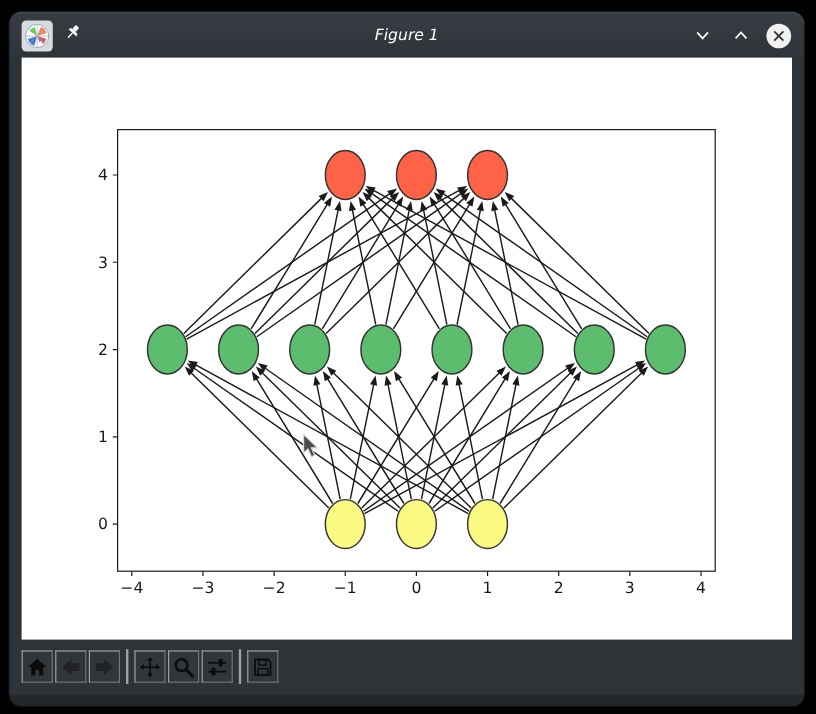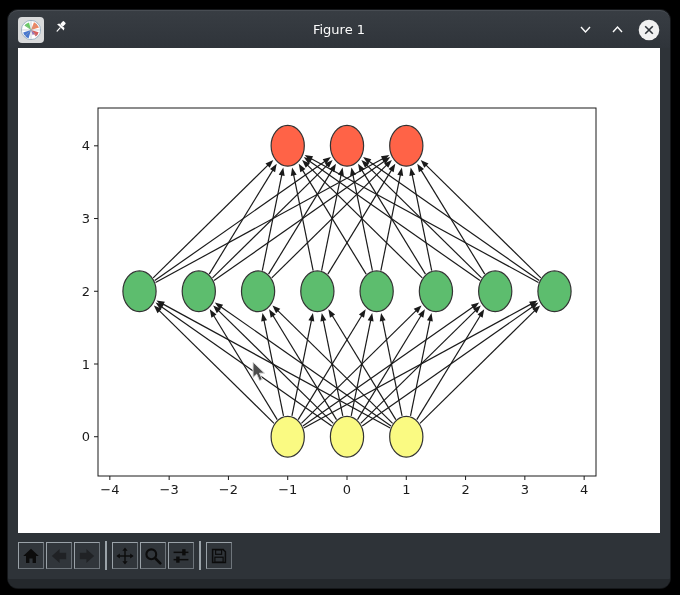--- a/index.html
+++ b/index.html
@@ -17,21 +17,21 @@
     background:linear-gradient(#383d43,#2f343a);
     border-radius:10px 10px 0 0;
     border-top:1px solid #484d53;box-sizing:border-box;
     padding:0 10px;
   }
   .app-icon{width:26px;height:26px;border-radius:4px;background:#d9dadb;
     display:flex;align-items:center;justify-content:center;flex:0 0 auto;}
   .pin{margin-left:10px;flex:0 0 auto;}
   .wtitle{
     position:absolute;left:0;right:0;text-align:center;
-    color:#fcfcfc;font-size:13px;pointer-events:none;
+    color:#fcfcfc;font-size:13px;pointer-events:none;font-style:italic;
   }
   .controls{margin-left:auto;display:flex;align-items:center;gap:10px;z-index:2;}
   .ctl{width:22px;height:22px;display:flex;align-items:center;justify-content:center;cursor:pointer;}
   .canvas-wrap{margin:0 10px;height:485px;background:#ffffff;position:relative;}
   .toolbar{
     height:45px;display:flex;align-items:center;padding-left:10px;background:#2e3338;
   }
   .tb-btn{
     width:26px;height:27px;background:#31363b;margin-right:2px;
     border:1px solid #9aa2a8;border-right-color:#6e757b;border-bottom-color:#6e757b;

